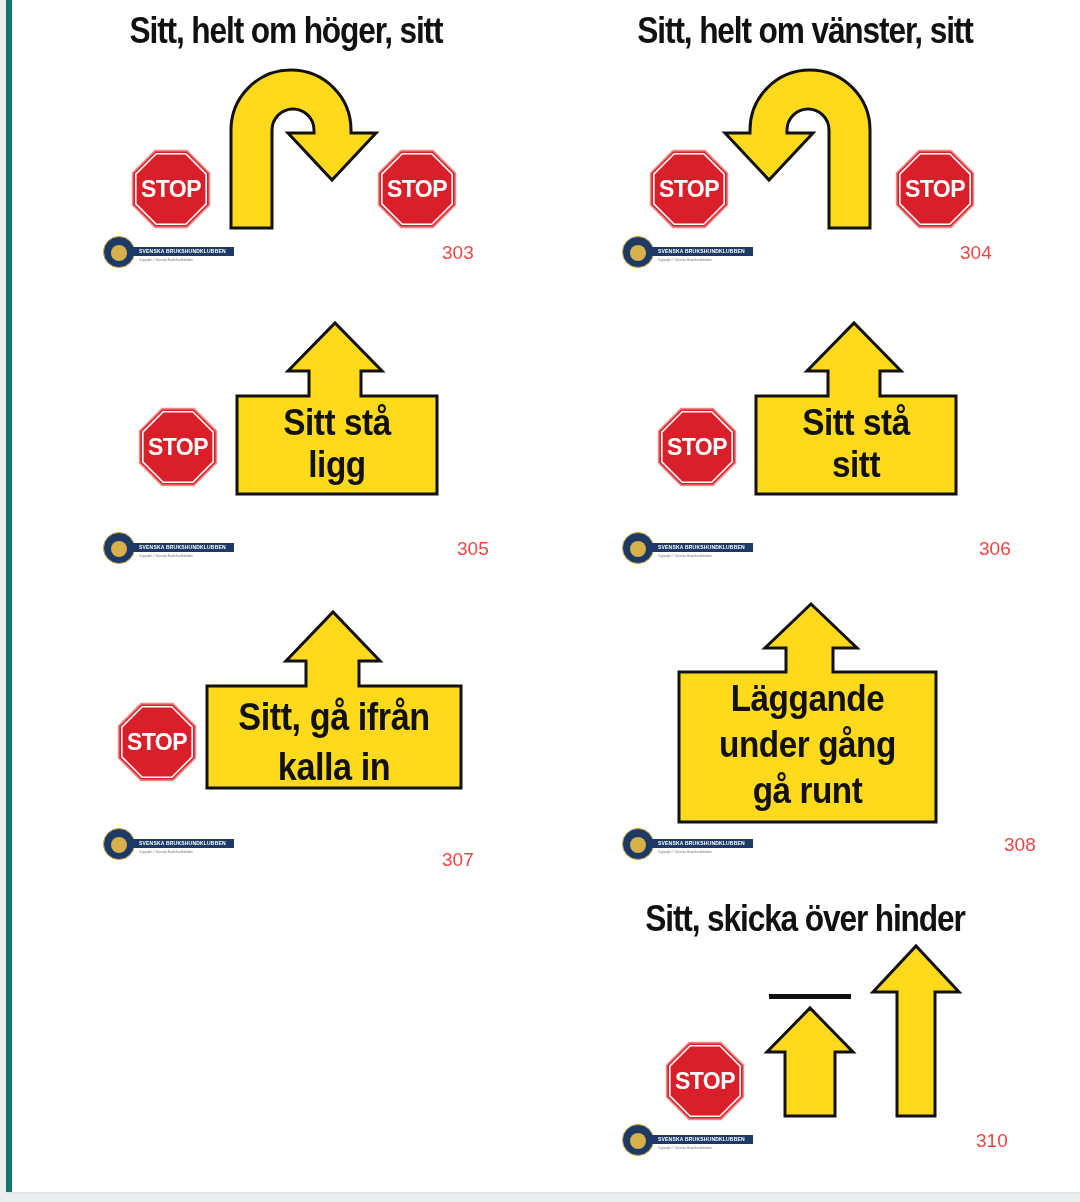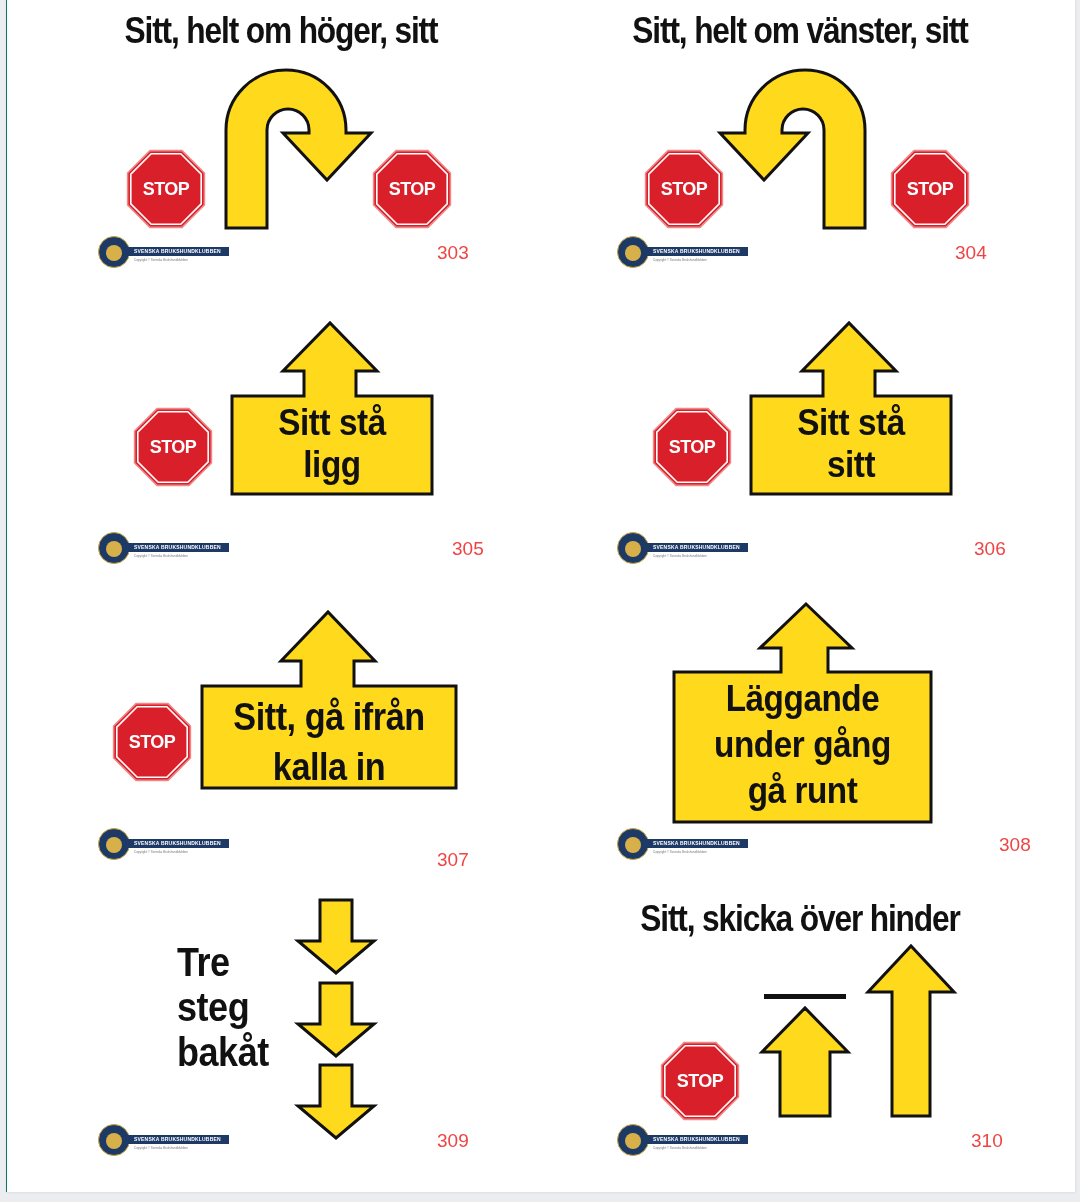--- a/index.html
+++ b/index.html
@@ -6,36 +6,36 @@
     body {
       width: 1080px; height: 1202px;
       background: #ecedf0;
       position: relative;
       overflow: hidden;
       font-family: "Liberation Sans", "DejaVu Sans", sans-serif;
     }
     .page {
       position: absolute; left: 6px; top: 0; width: 1068px; height: 1192px;
       background: #ffffff;
-      border-left: 1px solid #0f766e; border-right: 1px solid #e2e2e2;
+      border-left: 6px solid #0f766e; border-right: 1px solid #e2e2e2;
       box-shadow: 0 1px 2px rgba(0,0,0,0.06);
     }
     .card { position: absolute; width: 500px; height: 296px; }
     .title {
       position: absolute; left: 0; width: 100%;
       text-align: center; font-weight: bold; color: #111;
       letter-spacing: -1.3px; white-space: nowrap;
       font-family: "Liberation Sans", sans-serif;
     }
     .stop { position: absolute; }
     .stop svg { display: block; width: 100%; height: 100%; }
     .stop-label {
       position: absolute; left: 0; top: 0; width: 100%; height: 100%;
       display: flex; align-items: center; justify-content: center;
-      color: #fff; font-weight: bold; font-size: 18px; letter-spacing: -0.5px;
+      color: #fff; font-weight: bold; font-size: 23px; letter-spacing: -0.5px;
       font-family: "Liberation Sans", sans-serif;
     }
     .logo { position: absolute; width: 140px; height: 34px; }
     .logo-seal {
       position: absolute; left: 0; top: 0; width: 32px; height: 32px;
       border-radius: 50%; background: #1d3a66; border: 1px solid #c9a63c;
       box-sizing: border-box;
     }
     .logo-seal::after {
       content: ""; position: absolute; left: 7px; top: 8px; width: 16px; height: 16px;
@@ -198,38 +198,20 @@
       <div>gå runt</div>
     </div>
     <div class="logo" style="left:7px; top:236px;">
       <div class="logo-seal"></div>
       <div class="logo-bar">SVENSKA BRUKSHUNDKLUBBEN</div>
       <div class="logo-copy">Copyright © Svenska Brukshundklubben</div>
     </div>
     <div class="num" style="left:345px; top:242px;margin-left:44px;">308</div>
   </div>
 
-  <div class="card" style="left:84px; top:888px;">
-    <div class="sign-text" style="left:86px; top:52px; width:140px; text-align:left; font-size:40px; line-height:45px; transform:scaleX(0.9); transform-origin:left top;">
-      <div>Tre</div>
-      <div>steg</div>
-      <div>bakåt</div>
-    </div>
-    <svg class="shape" style="left:0;top:0;" width="500" height="296" viewBox="0 0 500 296">
-      <path d="M229,12 L261,12 L261,53 L283,53 L245,85 L207,53 L229,53 Z" fill="#ffd91c" stroke="#111" stroke-width="3" stroke-linejoin="miter"></path>
-      <path d="M229,95 L261,95 L261,136 L283,136 L245,168 L207,136 L229,136 Z" fill="#ffd91c" stroke="#111" stroke-width="3" stroke-linejoin="miter"></path>
-      <path d="M229,177 L261,177 L261,218 L283,218 L245,250 L207,218 L229,218 Z" fill="#ffd91c" stroke="#111" stroke-width="3" stroke-linejoin="miter"></path>
-    </svg>
-    <div class="logo" style="left:7px; top:236px;">
-      <div class="logo-seal"></div>
-      <div class="logo-bar">SVENSKA BRUKSHUNDKLUBBEN</div>
-      <div class="logo-copy">Copyright © Svenska Brukshundklubben</div>
-    </div>
-    <div class="num" style="left:346px; top:242px;">309</div>
-  </div>
 
   <div class="card" style="left:603px; top:888px;">
     <div class="title" style="top:10px; font-size:36px; left:-90px; width:560px; transform:scaleX(0.88);">Sitt, skicka över hinder</div>
     <svg class="shape" style="left:0;top:0;" width="500" height="296" viewBox="0 0 500 296">
       <rect x="154" y="106" width="82" height="5" fill="#111"></rect>
       <path d="M170,228 L170,164 L152,164 L195,120 L238,164 L220,164 L220,228 Z" fill="#ffd91c" stroke="#111" stroke-width="3" stroke-linejoin="miter"></path>
       <path d="M282,228 L282,104 L258,104 L301,58 L344,104 L320,104 L320,228 Z" fill="#ffd91c" stroke="#111" stroke-width="3" stroke-linejoin="miter"></path>
     </svg>
     <div class="stop" style="left:50px; top:153px; width:80px; height:80px;">
       <svg viewBox="0 0 100 100">

